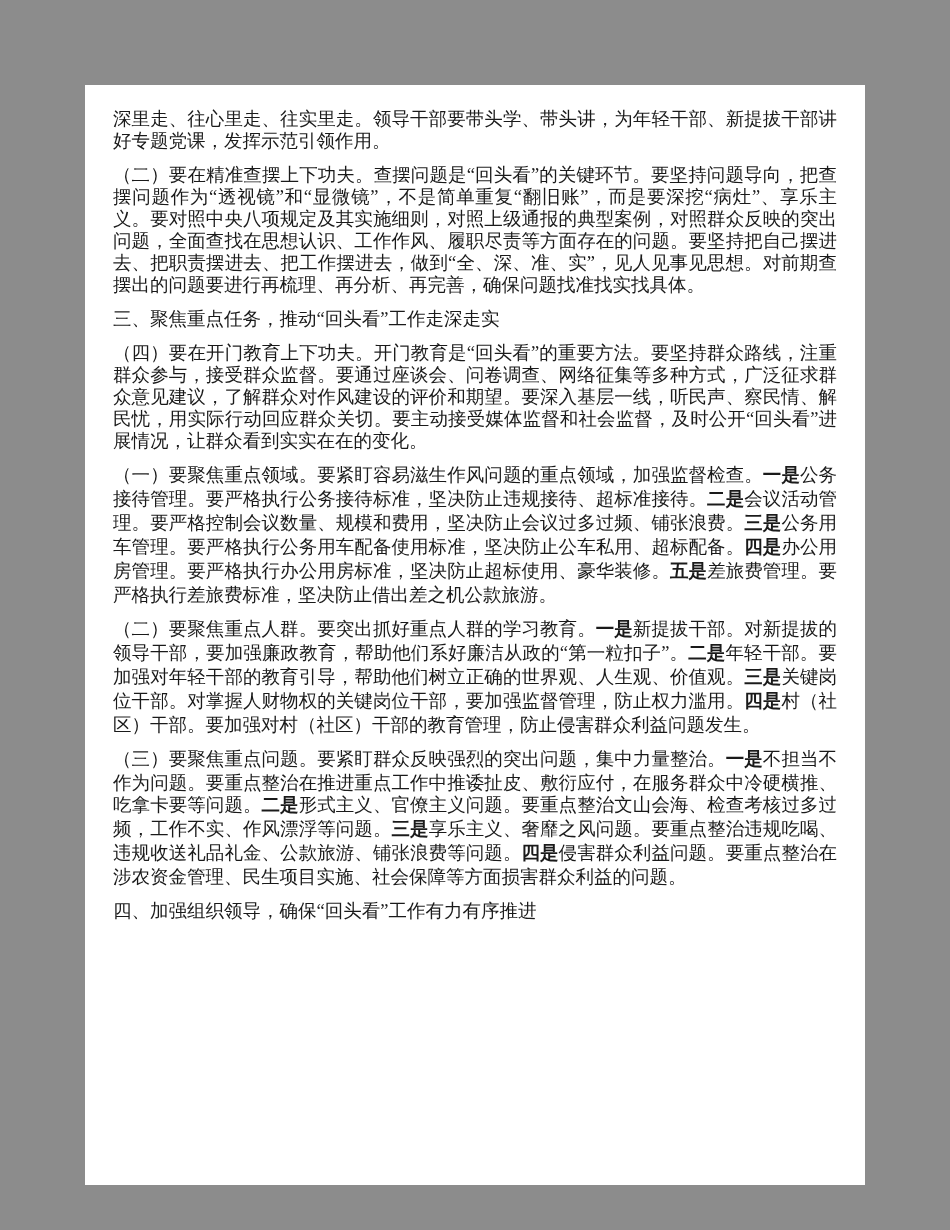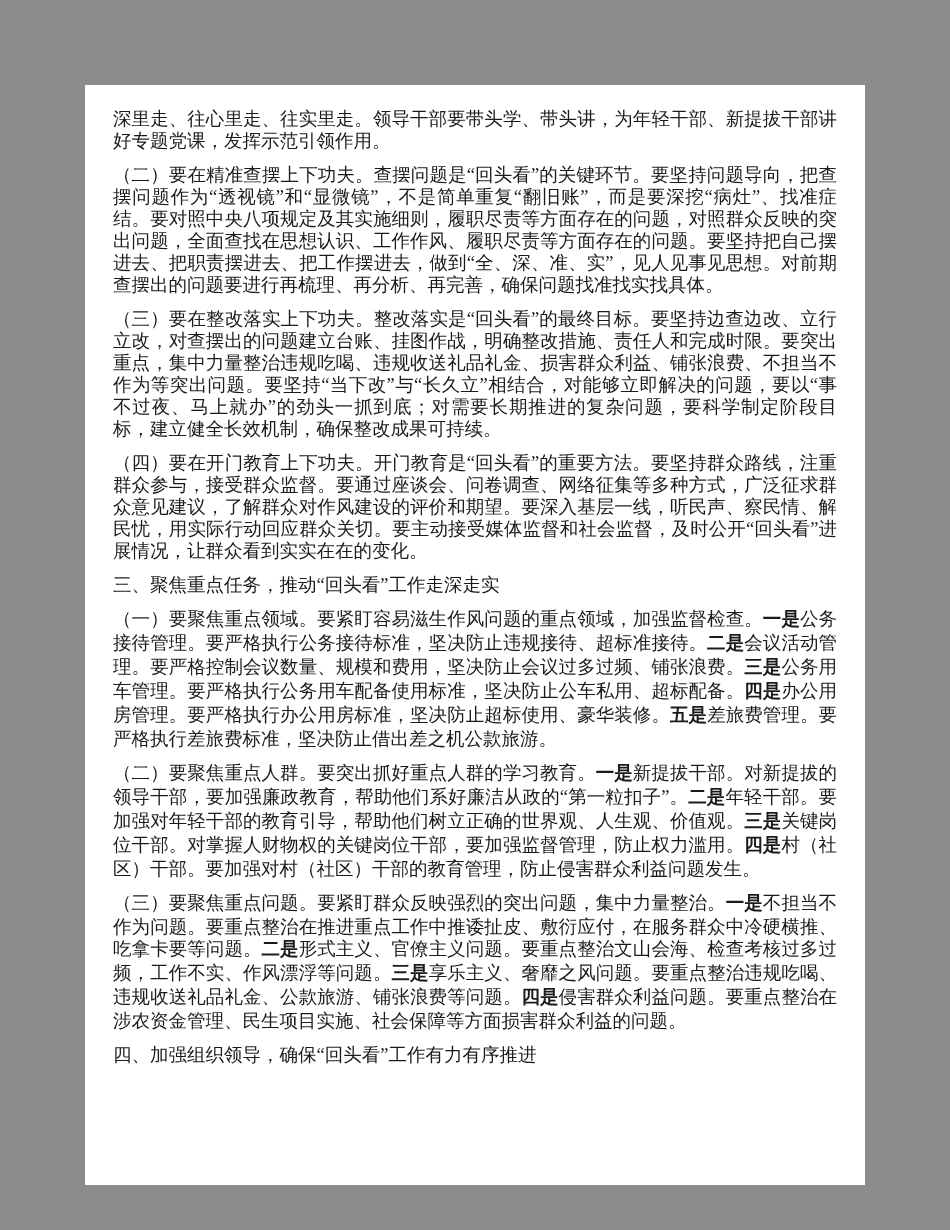--- a/index.html
+++ b/index.html
@@ -48,22 +48,21 @@
     font-weight: bold;
     font-family: Liberation Mono, monospace;
   }
 </style>
 </head>
 <body>
 
 <div class="viewport">
   <div class="page">
       <p class="para"><span class="">深里走、往心里走、往实里走。领导干部要带头学、带头讲，为年轻干部、新提拔干部讲好专题党课，发挥示范引领作用。</span></p>
-      <p class="para"><span class="">（二）要在精准查摆上下功夫。查摆问题是“回头看”的关键环节。要坚持问题导向，把查摆问题作为“透视镜”和“显微镜”，不是简单重复“翻旧账”，而是要深挖“病灶”、找准症结。要对照中央八项规定及其实施细则，履职尽责等方面存在的问题，对照群众反映的突出问题，全面查找在思想认识、工作作风、履职尽责等方面存在的问题。要坚持把自己摆进去、把职责摆进去、把工作摆进去，做到“全、深、准、实”，见人见事见思想。对前期查摆出的问题要进行再梳理、再分析、再完善，确保问题找准找实找具体。</span></p>
-      <p class="para"><span class="">（三）要在整改落实上下功夫。整改落实是“回头看”的最终目标。要坚持边查边改、立行立改，对查摆出的问题建立台账、挂图作战，明确整改措施、责任人和完成时限。要突出重点，集中力量整治违规吃喝、违规收送礼品礼金、损害群众利益、铺张浪费、不担当不作为等突出问题。要坚持“当下改”与“长久立”相结合，对能够立即解决的问题，要以“事不过夜、马上就办”的劲头一抓到底；对需要长期推进的复杂问题，要科学制定阶段目标，建立健全长效机制，确保整改成果可持续。</span></p>
+      <p class="para"><span class="">（二）要在精准查摆上下功夫。查摆问题是“回头看”的关键环节。要坚持问题导向，把查摆问题作为“透视镜”和“显微镜”，不是简单重复“翻旧账”，而是要深挖“病灶”、享乐主义。要对照中央八项规定及其实施细则，对照上级通报的典型案例，对照群众反映的突出问题，全面查找在思想认识、工作作风、履职尽责等方面存在的问题。要坚持把自己摆进去、把职责摆进去、把工作摆进去，做到“全、深、准、实”，见人见事见思想。对前期查摆出的问题要进行再梳理、再分析、再完善，确保问题找准找实找具体。</span></p>
+      <p class="para heading"><span class="">三、聚焦重点任务，推动“回头看”工作走深走实</span></p>
       <p class="para"><span class="">（四）要在开门教育上下功夫。开门教育是“回头看”的重要方法。要坚持群众路线，注重群众参与，接受群众监督。要通过座谈会、问卷调查、网络征集等多种方式，广泛征求群众意见建议，了解群众对作风建设的评价和期望。要深入基层一线，听民声、察民情、解民忧，用实际行动回应群众关切。要主动接受媒体监督和社会监督，及时公开“回头看”进展情况，让群众看到实实在在的变化。</span></p>
-      <p class="para heading"><span class="">三、聚焦重点任务，推动“回头看”工作走深走实</span></p>
       <p class="para"><span class="">（一）要聚焦重点领域。要紧盯容易滋生作风问题的重点领域，加强监督检查。</span><span class="bold">一是</span><span class="">公务接待管理。要严格执行公务接待标准，坚决防止违规接待、超标准接待。</span><span class="bold">二是</span><span class="">会议活动管理。要严格控制会议数量、规模和费用，坚决防止会议过多过频、铺张浪费。</span><span class="bold">三是</span><span class="">公务用车管理。要严格执行公务用车配备使用标准，坚决防止公车私用、超标配备。</span><span class="bold">四是</span><span class="">办公用房管理。要严格执行办公用房标准，坚决防止超标使用、豪华装修。</span><span class="bold">五是</span><span class="">差旅费管理。要严格执行差旅费标准，坚决防止借出差之机公款旅游。</span></p>
       <p class="para"><span class="">（二）要聚焦重点人群。要突出抓好重点人群的学习教育。</span><span class="bold">一是</span><span class="">新提拔干部。对新提拔的领导干部，要加强廉政教育，帮助他们系好廉洁从政的“第一粒扣子”。</span><span class="bold">二是</span><span class="">年轻干部。要加强对年轻干部的教育引导，帮助他们树立正确的世界观、人生观、价值观。</span><span class="bold">三是</span><span class="">关键岗位干部。对掌握人财物权的关键岗位干部，要加强监督管理，防止权力滥用。</span><span class="bold">四是</span><span class="">村（社区）干部。要加强对村（社区）干部的教育管理，防止侵害群众利益问题发生。</span></p>
       <p class="para"><span class="">（三）要聚焦重点问题。要紧盯群众反映强烈的突出问题，集中力量整治。</span><span class="bold">一是</span><span class="">不担当不作为问题。要重点整治在推进重点工作中推诿扯皮、敷衍应付，在服务群众中冷硬横推、吃拿卡要等问题。</span><span class="bold">二是</span><span class="">形式主义、官僚主义问题。要重点整治文山会海、检查考核过多过频，工作不实、作风漂浮等问题。</span><span class="bold">三是</span><span class="">享乐主义、奢靡之风问题。要重点整治违规吃喝、违规收送礼品礼金、公款旅游、铺张浪费等问题。</span><span class="bold">四是</span><span class="">侵害群众利益问题。要重点整治在涉农资金管理、民生项目实施、社会保障等方面损害群众利益的问题。</span></p>
       <p class="para heading"><span class="">四、加强组织领导，确保“回头看”工作有力有序推进</span></p>
     </div>
 </div>
 
 </body></html>

